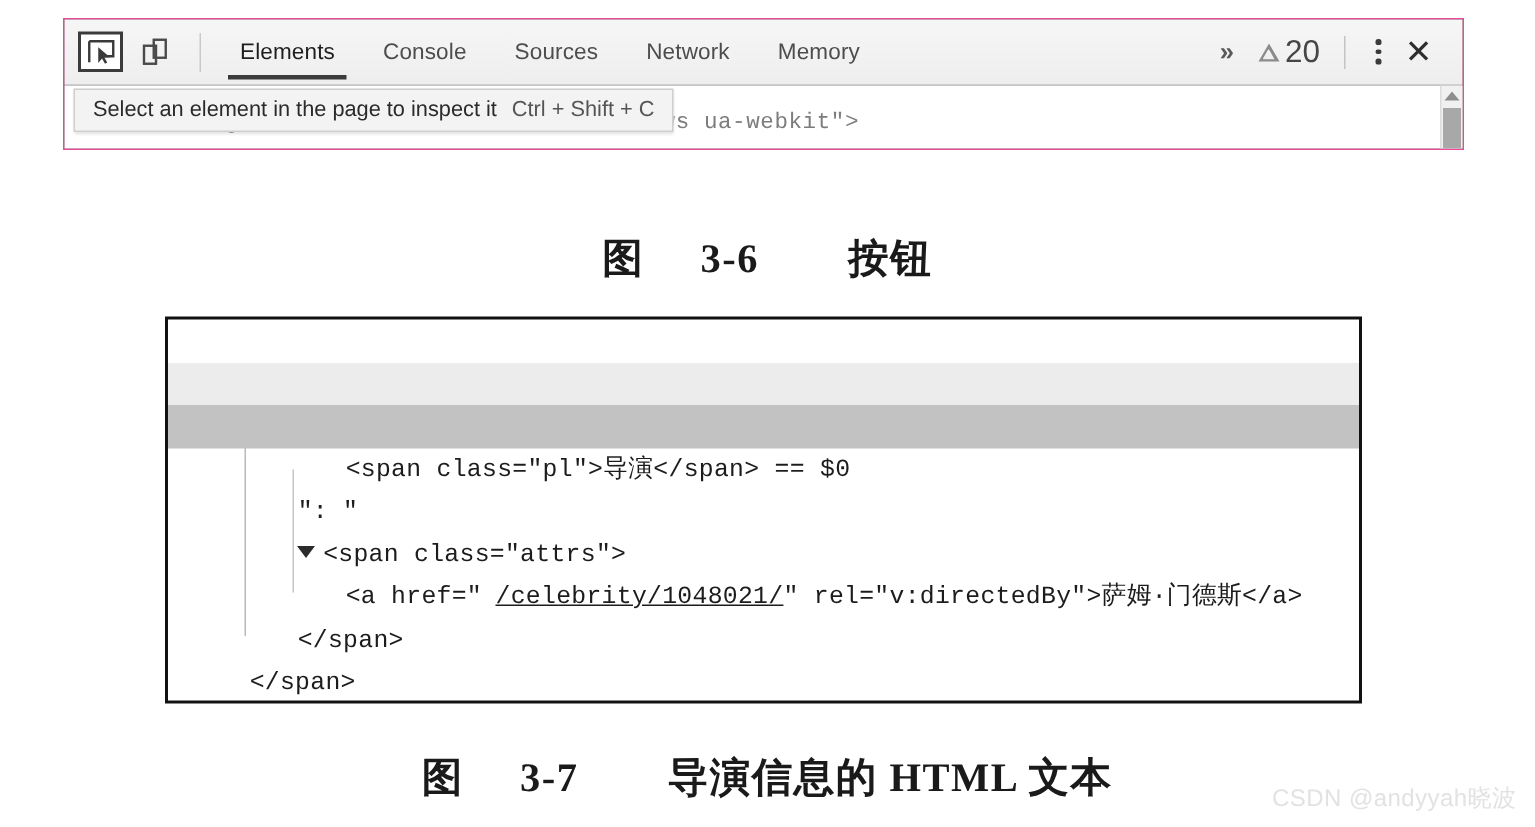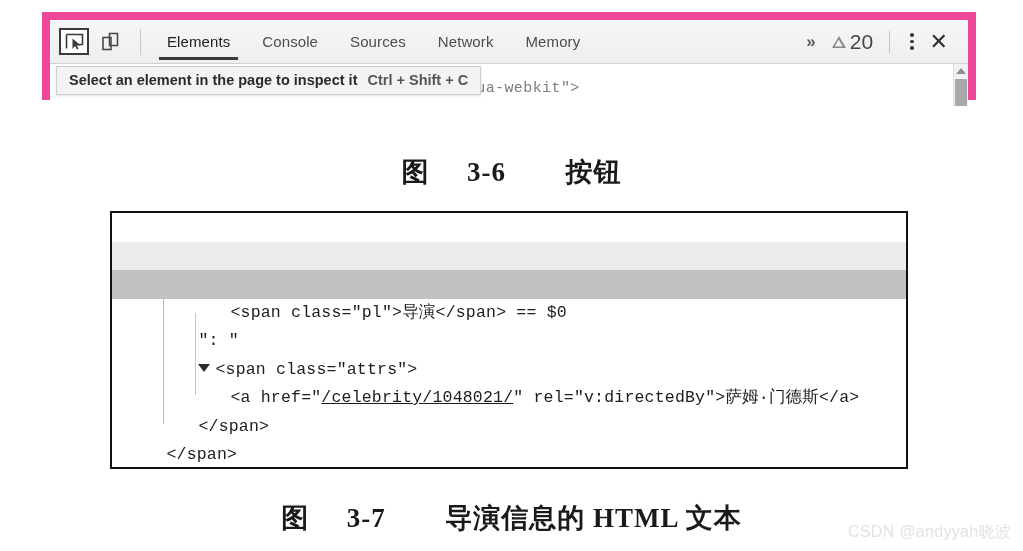--- a/index.html
+++ b/index.html
@@ -15,21 +15,21 @@
     overflow: hidden;
   }
 
   
   .devtools-panel {
     position: absolute;
     left: 42px;
     top: 12px;
     width: 934px;
     height: 88px;
-    border: 8px solid #ec4899;
+    border: 1px solid #ec4899;
     background: #404040;
     box-sizing: border-box;
   }
   .devtools-toolbar {
     position: relative;
     height: 44px;
     background: linear-gradient(#f6f6f6, #eeeeee);
     border-bottom: 1px solid #d0d0d0;
     display: flex;
     align-items: center;
@@ -176,21 +176,20 @@
     left: 6px;
     top: 2px;
     background: #f3f3f3;
     border: 1px solid #cfcfcf;
     padding: 5px 12px 6px 12px;
     font-size: 14.5px;
     color: #2b2b2b;
     white-space: nowrap;
     z-index: 5;
     box-shadow: 0 1px 2px rgba(0,0,0,.12);
-    font-weight: bold;
   }
   .tooltip .shortcut {
     color: #555;
     margin-left: 10px;
   }
   .scroll-track {
     position: absolute;
     right: 0;
     top: 0;
     bottom: 0;
@@ -274,21 +273,21 @@
   .tri {
     display: inline-block;
     width: 0;
     height: 0;
     border-left: 6px solid transparent;
     border-right: 6px solid transparent;
     border-top: 8px solid #2b2b2b;
     margin-right: 5px;
     vertical-align: 2px;
   }
-  .ul { text-decoration: underline; }
+  .ul { text-decoration: underline; margin-left: 9px; }
   .guide {
     position: absolute;
     left: 51px;
     top: 71px;
     width: 1px;
     height: 140px;
     background: #b9b9b9;
   }
   .guide2 {
     position: absolute;

